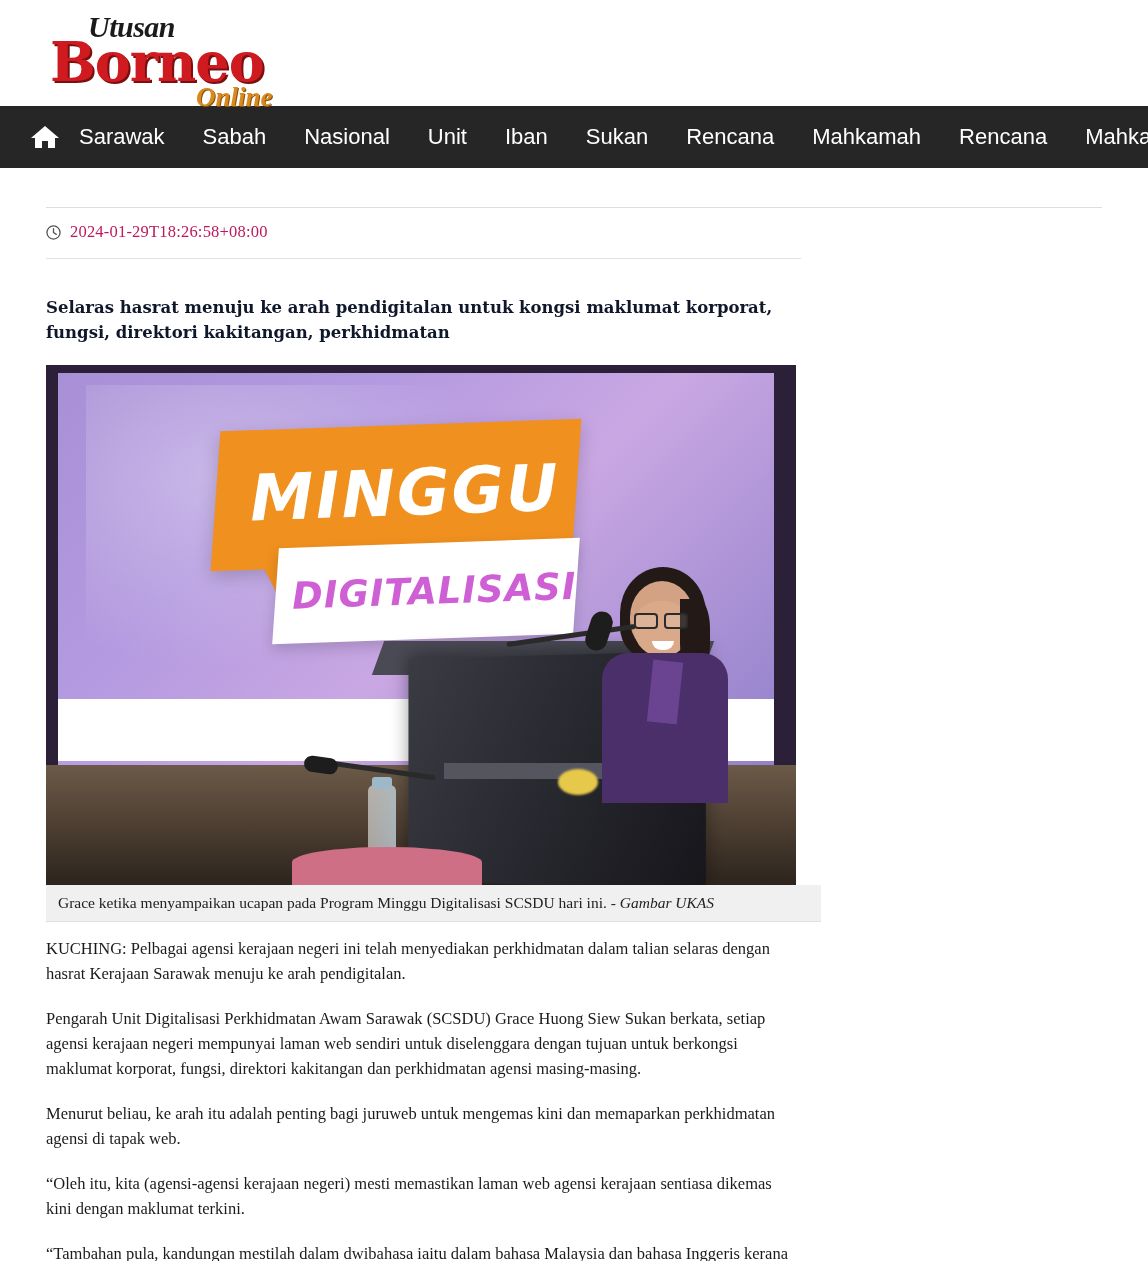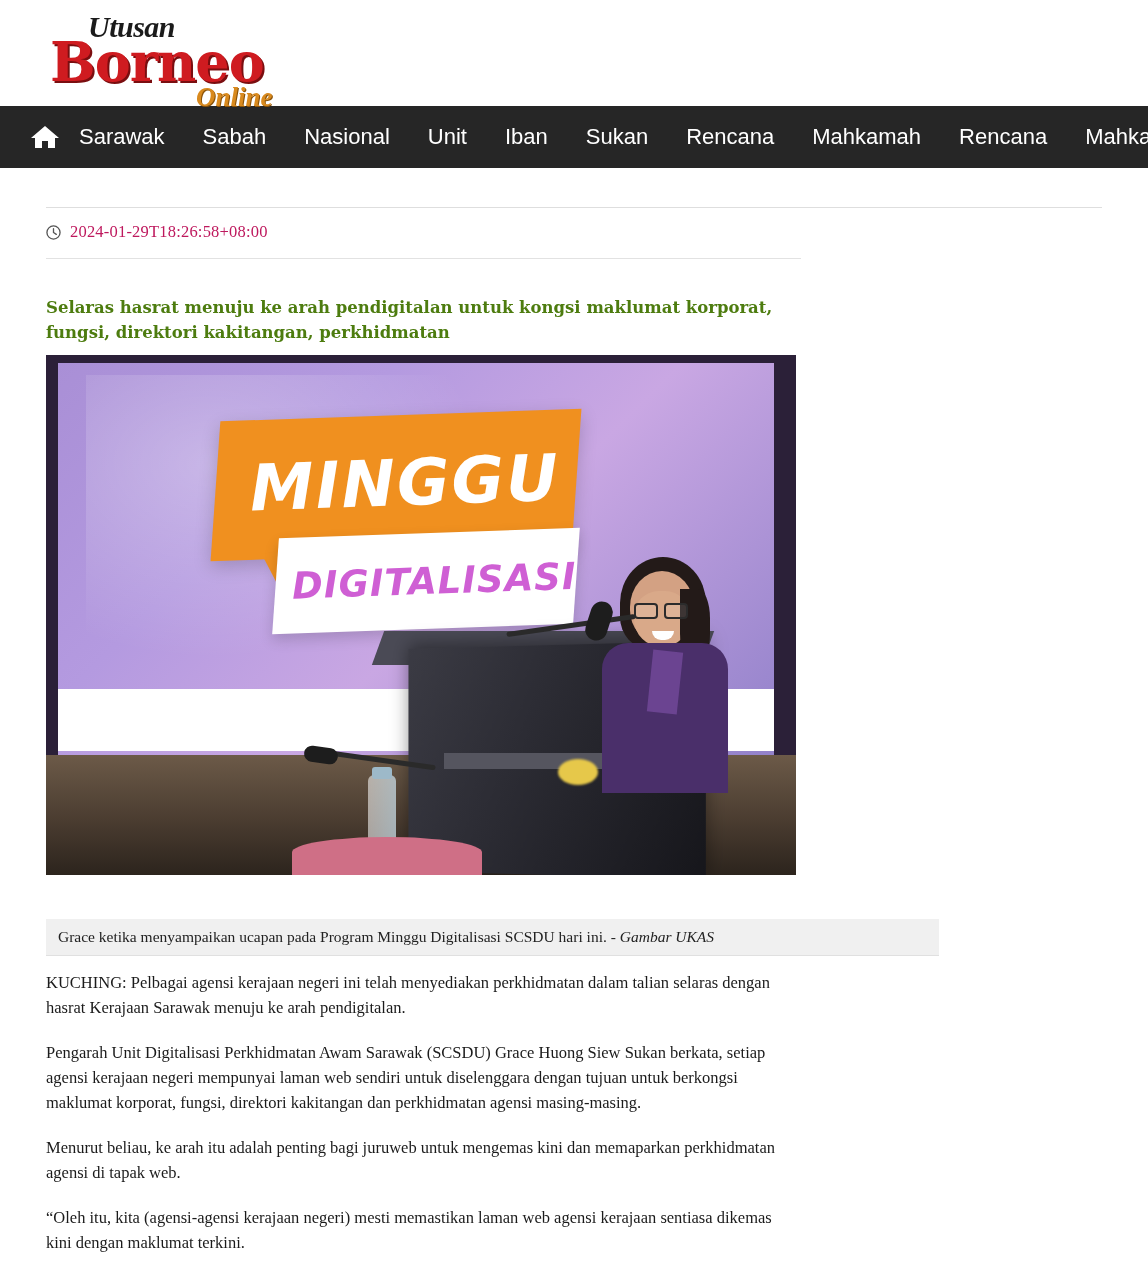--- a/index.html
+++ b/index.html
@@ -120,26 +120,26 @@
     display: inline-block;
     flex: 0 0 auto;
   }
   .meta-date {
     font-family: "Liberation Serif", serif;
     font-size: 16.5px;
     color: #be185d;
     letter-spacing: 0.2px;
   }
   .standfirst {
-    margin: 36px 0 10px 0;
+    margin: 36px 0 20px 0;
     font-family: "DejaVu Serif", serif;
     font-weight: bold;
     font-size: 16.5px;
     line-height: 25px;
-    color: #4d7c0f;
+    color: #0f172a;
     max-width: 750px;
   }
   .figure {
     width: 750px;
     margin: 0 0 0 0;
   }
   .photo {
     width: 750px;
     height: 520px;
     position: relative;
@@ -379,22 +379,21 @@
     border-radius: 50%;
     filter: blur(1px);
   }
   .caption {
     background: #f0f0f0;
     border-bottom: 1px solid #e0e0e0;
     padding: 9px 12px;
     font-family: "Liberation Serif", serif;
     font-size: 15.5px;
     color: #222;
-    width: 893px;
-    margin-top: 44px;
+    width: 775px;
   }
   .caption em { font-style: italic; }
   .body-text p {
     font-family: "Liberation Serif", serif;
     font-size: 16.5px;
     line-height: 25px;
     color: #1b1b1b;
     margin: 20px 0 0 0;
     max-width: 752px;
   }

